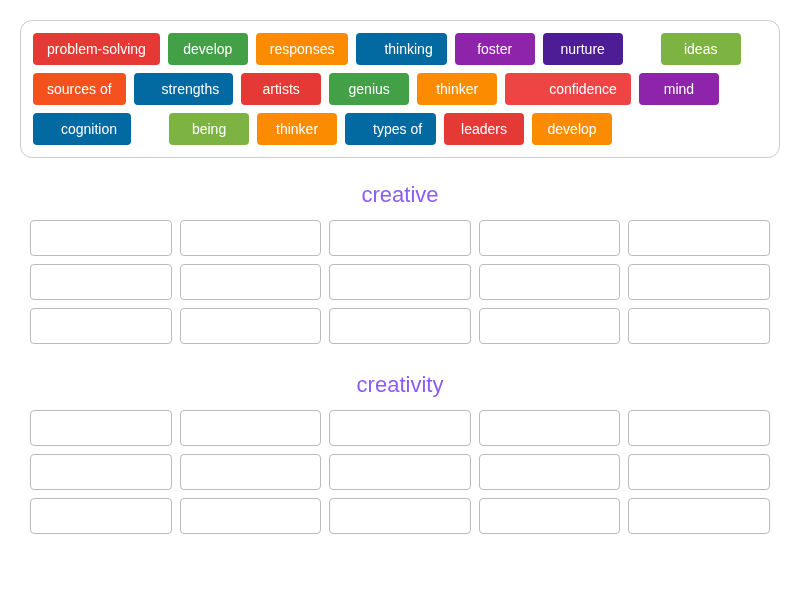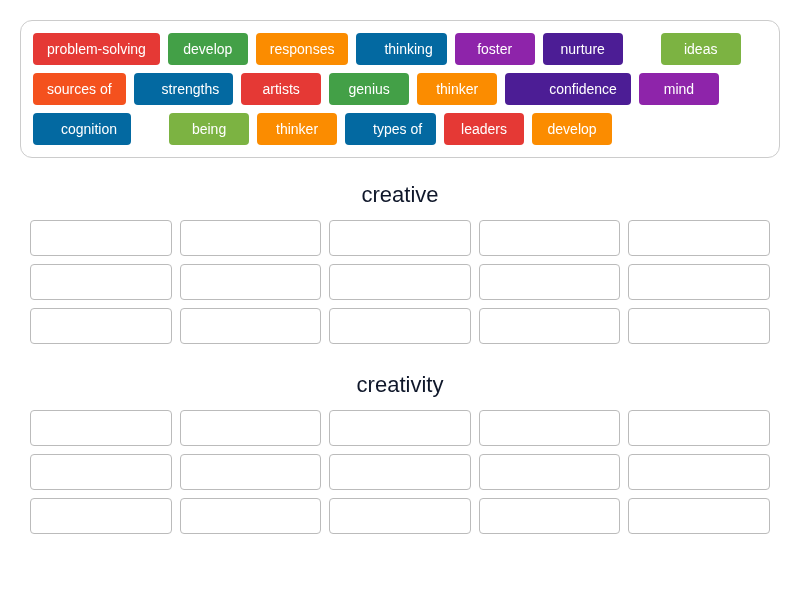--- a/index.html
+++ b/index.html
@@ -34,26 +34,26 @@
     }
 
     .red    { background-color: #e53935; }
     .green  { background-color: #43a047; }
     .orange { background-color: #fb8c00; }
     .teal   { background-color: #0369a1; padding-left: 28px; }
     .purple { background-color: #8e24aa; }
     .blue   { background-color: #4c1d95; }
     .yellow-green { background-color: #7cb342; margin-left: 30px; }
     .amber  { background-color: #f4511e; }
-    .indigo { background-color: #4c1d95; padding-left: 44px; }
+    .indigo { background-color: #ef4444; padding-left: 44px; }
 
     .section-title {
       text-align: center;
       font-size: 22px;
-      color: #0f172a;
+      color: #8b5cf6;
       margin-bottom: 12px;
     }
 
     .drop-zone-grid {
       display: grid;
       grid-template-columns: repeat(5, 1fr);
       gap: 8px;
       margin-bottom: 28px;
       padding: 0 10px;
     }

